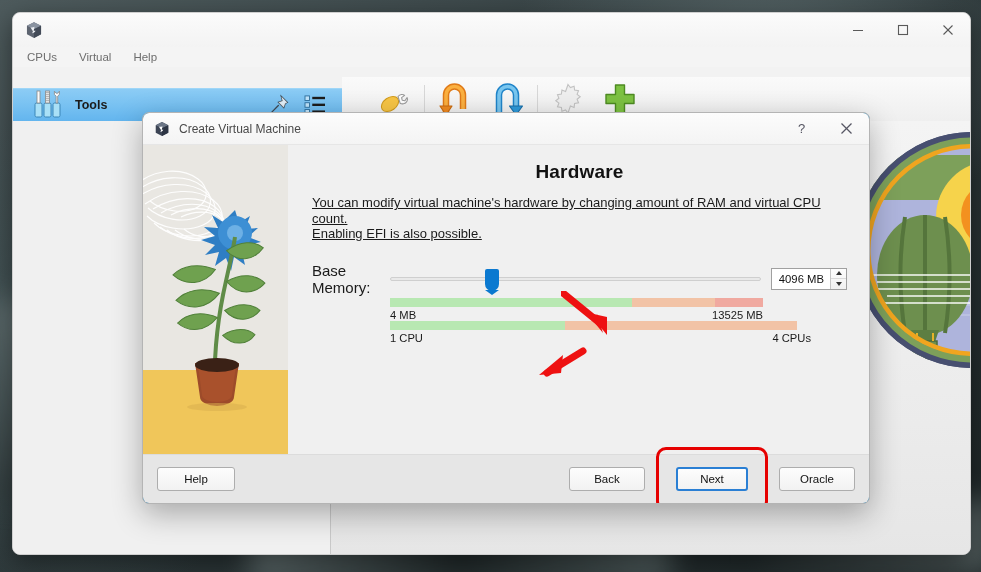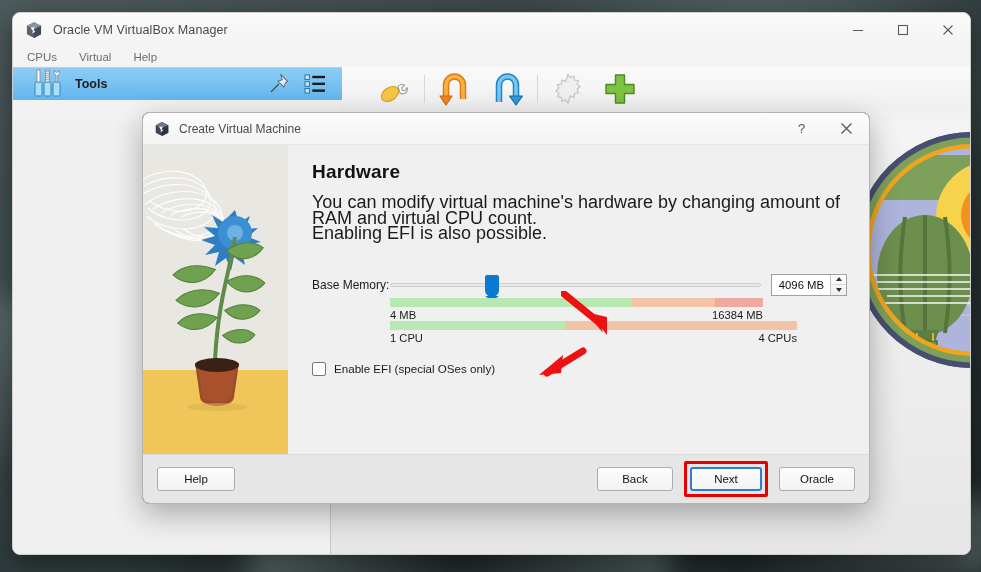--- a/index.html
+++ b/index.html
@@ -89,21 +89,21 @@
   }
   #app-menubar .menu-item {
     font-size: 11.5px;
     color: #6d6d6d;
   }
 
   
   #toolbar-row {
     height: 54px;
     display: flex;
-    align-items: flex-start;
+    align-items: flex-end;
     background: #f2f2f2;
     position: relative;
   }
   #tools-chip {
     width: 329px;
     background: linear-gradient(180deg,#8cccf5 0%,#79c2f2 48%,#63b5ee 100%);
     display: flex;
     align-items: center;
     position: relative;
     border-top: 1px solid #9fd6f7;
@@ -224,36 +224,38 @@
     background: #f0f0f0;
     position: relative;
     padding: 14px 22px 0 24px;
   }
   #hw-title {
     font-size: 19px;
     font-weight: bold;
     color: #111;
     margin: 2px 0 12px 0;
     letter-spacing: .2px;
+    text-align: center;
   }
   #hw-desc {
-    font-size: 18px;
+    font-size: 13px;
     color: #1a1a1a;
     line-height: 15.5px;
-    margin-bottom: 32px;
+    margin-bottom: 20px;
     white-space: pre-line;
+    text-decoration: underline;
   }
 
   .slider-row {
     display: flex;
     align-items: center;
     margin-bottom: 2px;
   }
   .slider-label {
-    font-size: 12px;
+    font-size: 15px;
     color: #1a1a1a;
     width: 78px;
     flex: none;
   }
   .slider-wrap {
     flex: 1;
     position: relative;
     height: 22px;
   }
   .slider-groove {
@@ -390,22 +392,22 @@
     align-items: center;
     gap: 11px;
   }
   #next-button {
     border: 2px solid #2a7fd4;
     border-radius: 3px;
     min-width: 72px;
   }
   #next-highlight {
     border: 3px solid #e60000;
-    border-radius: 2px;
-    padding: 3px;
+    border-radius: 10px;
+    padding: 17px;
     display: flex;
   }
 
   
   .red-arrow { position: absolute; pointer-events: none; }
   #arrow-memory { left: 418px; top: 178px; }
   #arrow-cpu    { left: 384px; top: 234px; }
 </style>
 </head>
 <body>
@@ -418,21 +420,20 @@
 
 <div id="app-window">
 
   <div id="app-titlebar">
     <svg class="vb-logo" viewBox="0 0 24 24">
       <path d="M12 1.5 2.6 6.2v11.6L12 22.5l9.4-4.7V6.2z" fill="#5d6470"></path>
       <path d="M12 1.5 2.6 6.2 12 10.9l9.4-4.7z" fill="#8a93a1"></path>
       <path d="M12 10.9v11.6l9.4-4.7V6.2z" fill="#424a57"></path>
       <path d="M7.4 8.3c1.1 2.4 2.2 4 3.2 5.1-.1 1.3-.6 2.3-1.3 3 2.2-.4 3.8-1.6 4.8-3.4-1 .2-1.9.2-2.6 0 .6-1.5 1-3.2 1.1-5.2-1.8.8-3.5 1-5.2.5z" fill="#eceff3"></path>
     </svg>
-    <span id="app-title-text">Oracle VM VirtualBox Manager</span>
     <div class="win-controls">
       <div class="win-btn">
         <svg width="12" height="12" viewBox="0 0 12 12">
             <line x1="1" y1="6.5" x2="11" y2="6.5" stroke="#5a5a5a" stroke-width="1.1"></line>
           </svg>
       </div>
       <div class="win-btn">
         <svg width="12" height="12" viewBox="0 0 12 12">
             <rect x="1.5" y="1.5" width="9" height="9" fill="none" stroke="#5a5a5a" stroke-width="1.1"></rect>
           </svg>
@@ -668,46 +669,42 @@
             <div class="tk" style="position: absolute; left: 76.6667%;"></div>
             <div class="tk" style="position: absolute; left: 80%;"></div>
             <div class="tk" style="position: absolute; left: 83.3333%;"></div>
             <div class="tk" style="position: absolute; left: 86.6667%;"></div>
             <div class="tk" style="position: absolute; left: 90%;"></div>
             <div class="tk" style="position: absolute; left: 93.3333%;"></div>
             <div class="tk" style="position: absolute; left: 96.6667%;"></div>
           </div>
         <div class="range-row" style="margin-right:84px">
           <span>4 MB</span>
-          <span>16384 MB</span>
+          <span>13525 MB</span>
         </div>
 
         <div class="ticks-bar" id="cpu-ticks" style="margin-right: 50px; position: relative;">
             <div class="tick-seg" style="flex: 43 1 0%; background: rgb(184, 232, 178);"></div>
             <div class="tick-seg" style="flex: 57 1 0%; background: rgb(242, 195, 166);"></div>
             <div class="tk" style="position: absolute; left: 9.09091%;"></div>
             <div class="tk" style="position: absolute; left: 18.1818%;"></div>
             <div class="tk" style="position: absolute; left: 27.2727%;"></div>
             <div class="tk" style="position: absolute; left: 36.3636%;"></div>
             <div class="tk" style="position: absolute; left: 45.4545%;"></div>
             <div class="tk" style="position: absolute; left: 54.5455%;"></div>
             <div class="tk" style="position: absolute; left: 63.6364%;"></div>
             <div class="tk" style="position: absolute; left: 72.7273%;"></div>
             <div class="tk" style="position: absolute; left: 81.8182%;"></div>
             <div class="tk" style="position: absolute; left: 90.9091%;"></div>
           </div>
-        <div class="range-row" style="margin-right:50px">
+        <div class="range-row" style="margin-right:36px">
           <span>1 CPU</span>
           <span>4 CPUs</span>
         </div>
 
-        <div id="efi-row">
-          <span id="efi-box"></span>
-          <span id="efi-label">Enable EFI (special OSes only)</span>
-        </div>
       </div>
     </div>
 
     <div id="cvm-footer">
       <div class="dlg-button" id="help-button">Help</div>
       <div id="footer-right">
         <div class="dlg-button">Back</div>
         <div id="next-highlight">
           <div class="dlg-button" id="next-button">Next</div>
         </div>

